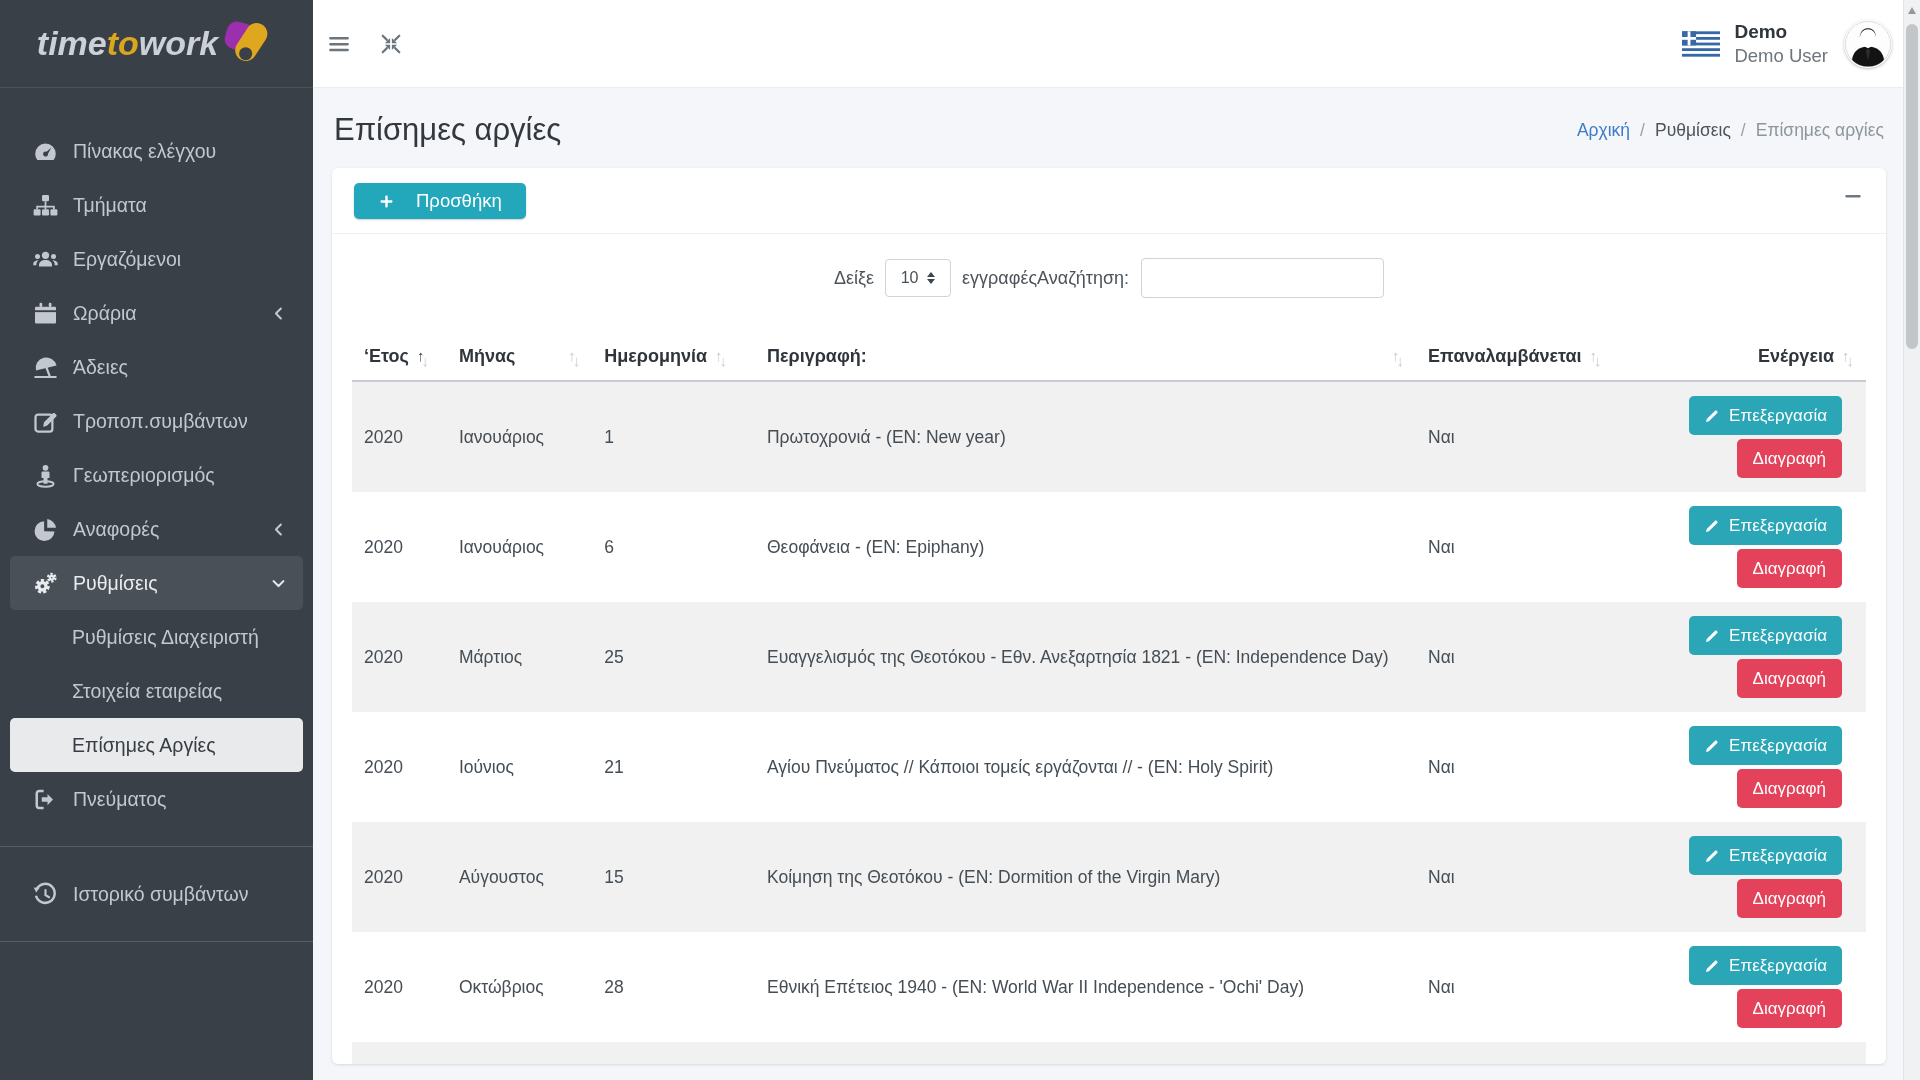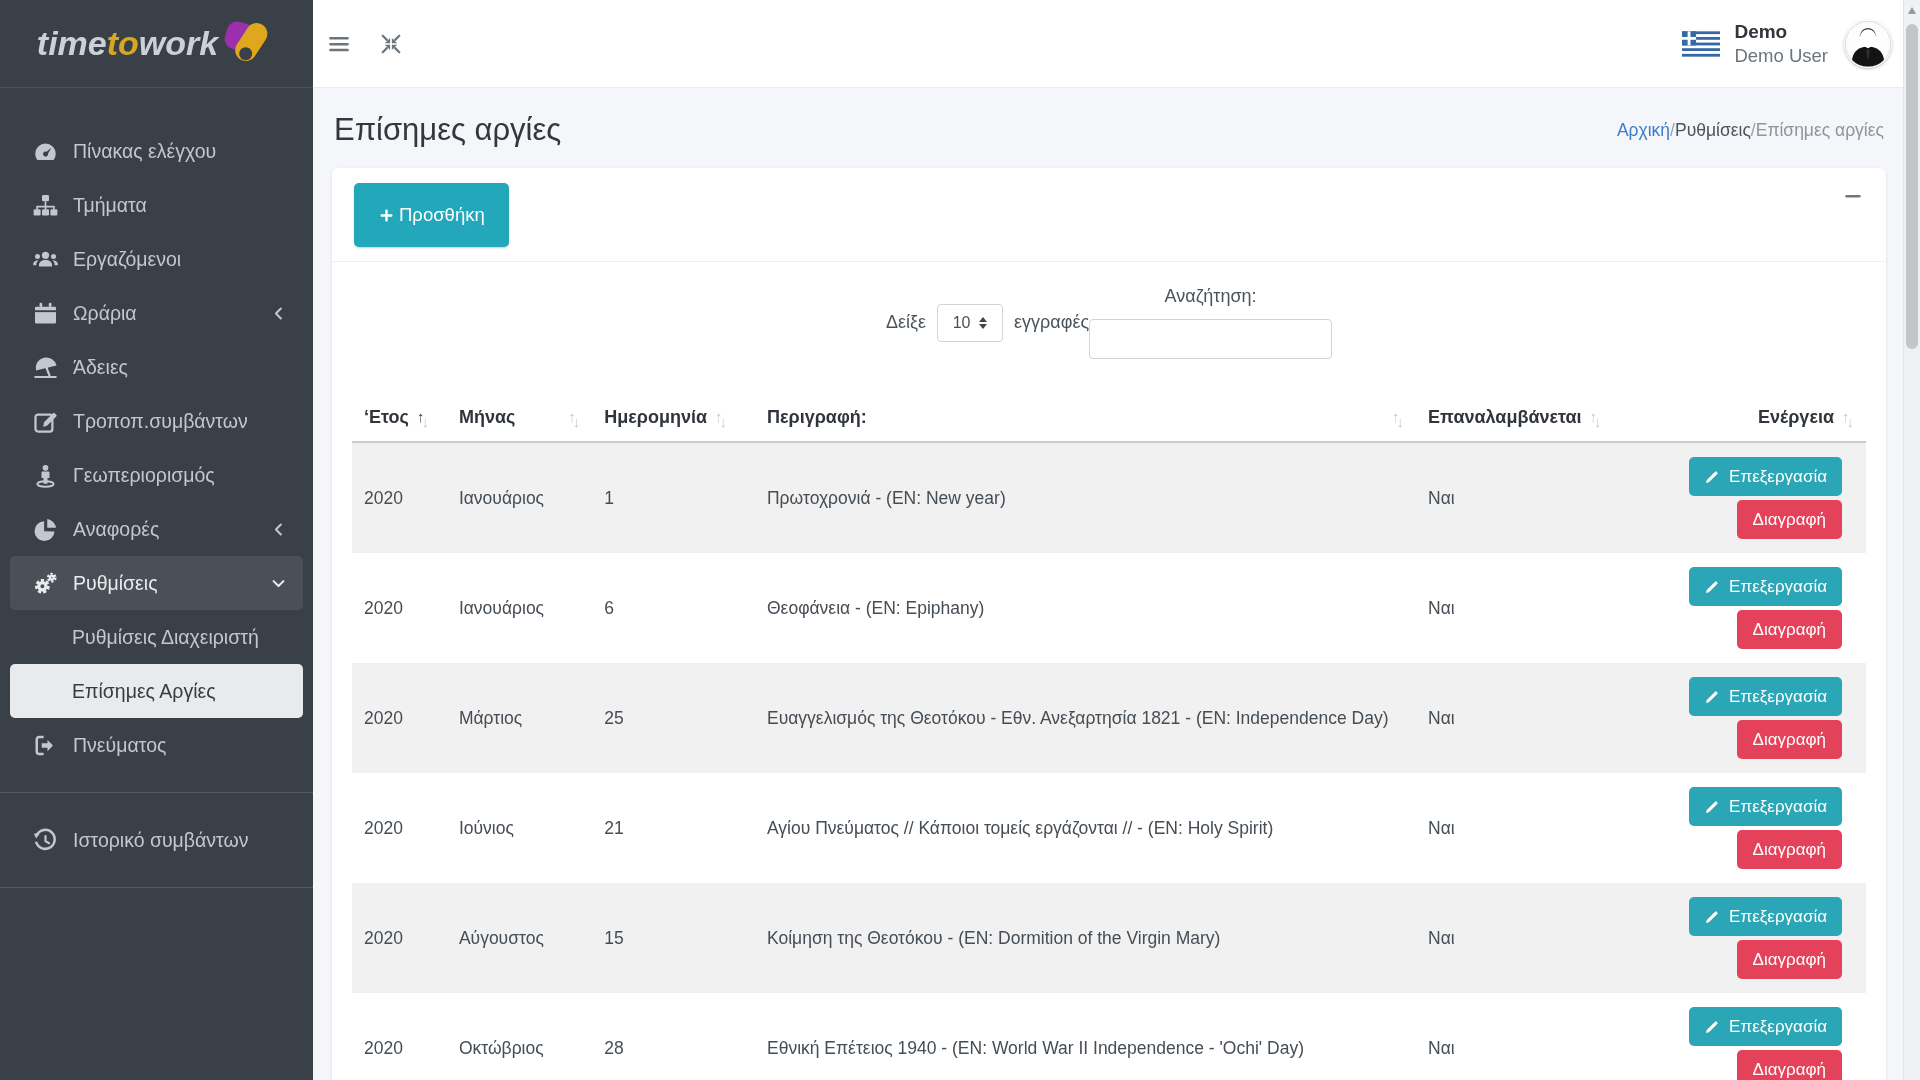--- a/index.html
+++ b/index.html
@@ -36,42 +36,42 @@
   .flag svg { width: 38px; height: 26px; }
   .user-block { line-height: 1.25; margin-right: 16px; cursor: pointer; }
   .user-name { font-weight: bold; font-size: 19px; color: #30363c; }
   .user-role { font-size: 18.5px; color: #6d757d; }
   .avatar { width: 48px; height: 48px; margin-right: 14px; cursor: pointer; border-radius: 50%; box-shadow: 0 1px 3px rgba(0,0,0,.25); }
   .avatar svg { width: 48px; height: 48px; display: block; }
 
   .content { flex: 1; padding: 0 34px 0 19px; }
   .page-head { display: flex; align-items: center; justify-content: space-between; padding: 24px 2px 20px 2px; }
   h1.title { font-size: 31px; font-weight: 400; color: #32383e; }
-  .crumbs { font-size: 17.5px; display: flex; align-items: center; }
+  .crumbs { font-size: 17.5px; display: flex; align-items: center; gap: 10px; }
   .crumb.link { color: #3d7dca; cursor: pointer; }
   .crumb.mid { color: #4d545c; }
   .crumb.cur { color: #8d959d; }
   .sep { color: #9aa1a8; }
 
   
   .card { background: #fff; border-radius: 6px; box-shadow: 0 1px 3px rgba(0,0,0,.12); }
   .card-head { padding: 15px 22px 14px 22px; border-bottom: 1px solid #eef1f3; display: flex; align-items: flex-start; }
-  .btn-add { background: #22a7bb; color: #fff; border: none; border-radius: 5px; font-size: 18.5px; height: 64px; padding: 0 24px; display: flex; align-items: center; gap: 4px; cursor: pointer; box-shadow: 0 1px 2px rgba(0,0,0,.2); font-family: inherit; }
+  .btn-add { background: #22a7bb; color: #fff; border: none; border-radius: 5px; font-size: 18.5px; height: 36px; padding: 0 24px; display: flex; align-items: center; gap: 21px; cursor: pointer; box-shadow: 0 1px 2px rgba(0,0,0,.2); font-family: inherit; }
   .btn-add svg { width: 17px; height: 17px; }
   .collapse-btn { margin-left: auto; color: #6f7880; cursor: pointer; padding-top: 2px; display: flex; }
   .collapse-btn svg { width: 22px; height: 22px; }
   .card-body { padding: 22px 20px 0 20px; }
 
   .controls { display: flex; justify-content: center; align-items: center; margin: 2px 2px 26px 2px; }
   .length { display: flex; align-items: center; gap: 11px; font-size: 18px; color: #4b535b; }
   .select { width: 66px; height: 38px; background: #fff; border: 1px solid #ced4da; border-radius: 4px; display: flex; align-items: center; justify-content: center; gap: 9px; font-size: 16px; color: #495057; cursor: pointer; }
   .sel-car { display: flex; flex-direction: column; gap: 2px; }
   .sel-car .u { width: 0; height: 0; border-left: 4px solid transparent; border-right: 4px solid transparent; border-bottom: 5px solid #3e454c; }
   .sel-car .d { width: 0; height: 0; border-left: 4px solid transparent; border-right: 4px solid transparent; border-top: 5px solid #3e454c; }
-  .search { display: flex; align-items: center; gap: 12px; font-size: 18px; color: #4b535b; flex-direction: column; }
+  .search { display: flex; align-items: center; gap: 12px; font-size: 18px; color: #4b535b; }
   .search input { width: 243px; height: 40px; border: 1px solid #ced4da; border-radius: 4px; font-size: 17px; padding: 0 10px; color: #495057; font-family: inherit; outline: none; }
 
   table.holidays { width: 100%; border-collapse: collapse; font-size: 17.5px; color: #454d55; }
   thead th { padding: 10px 12px 13px 12px; border-bottom: 2px solid #c6ccd1; font-weight: bold; color: #2f353b; font-size: 18px; text-align: left; cursor: pointer; }
   .thwrap { display: flex; align-items: center; margin-top: 12px; }
   .thwrap.spread .sort { margin-left: auto; }
   th.right .thwrap { justify-content: flex-end; }
   .sort { display: inline-flex; margin-left: 8px; color: #c7ccd1; font-size: 15px; font-weight: normal; }
   .sort i { font-style: normal; line-height: 1; }
   .sort .up { position: relative; top: -1px; }
@@ -211,20 +211,23 @@
           </span>
           <span class="lbl">Ρυθμίσεις</span>
           <span class="chev">
             <svg viewBox="0 0 20 20">
               <path fill="none" stroke="currentColor" stroke-width="2.4" stroke-linecap="round" stroke-linejoin="round" d="M4.2 7.2L10 13l5.8-5.8"></path>
             </svg>
           </span>
         </div>
         <div class="m-item m-sub">
           <span class="lbl">Ρυθμίσεις Διαχειριστή</span>
+        </div>
+        <div class="m-item m-sub">
+          <span class="lbl">Στοιχεία εταιρείας</span>
         </div>
         <div class="m-item m-sub active">
           <span class="lbl">Επίσημες Αργίες</span>
         </div>
         <div class="m-item">
           <span class="ic">
             <svg viewBox="0 0 20 20">
               <path fill="none" stroke="currentColor" stroke-width="2" d="M8.5 3.2H5A2 2 0 0 0 3 5.2v9.6a2 2 0 0 0 2 2h3.5"></path>
               <path fill="currentColor" d="M11.6 5.5L16 10l-4.4 4.5v-2.7H7V8.2h4.6V5.5z"></path>
             </svg>

